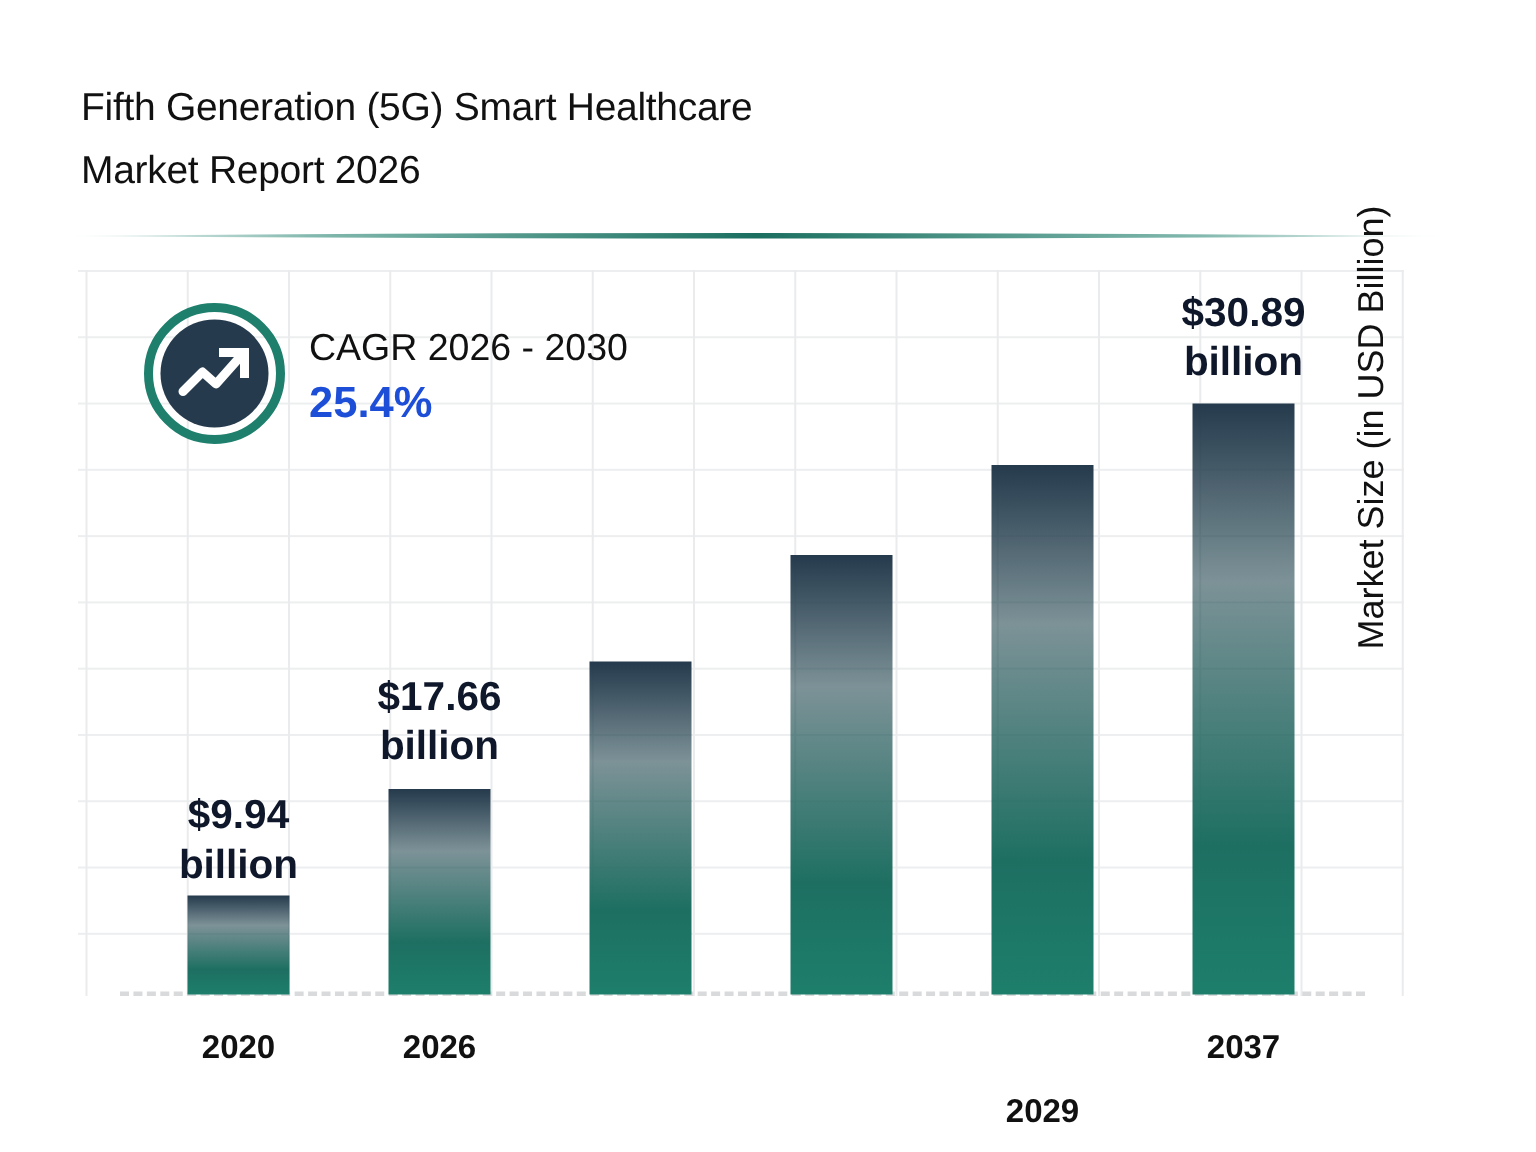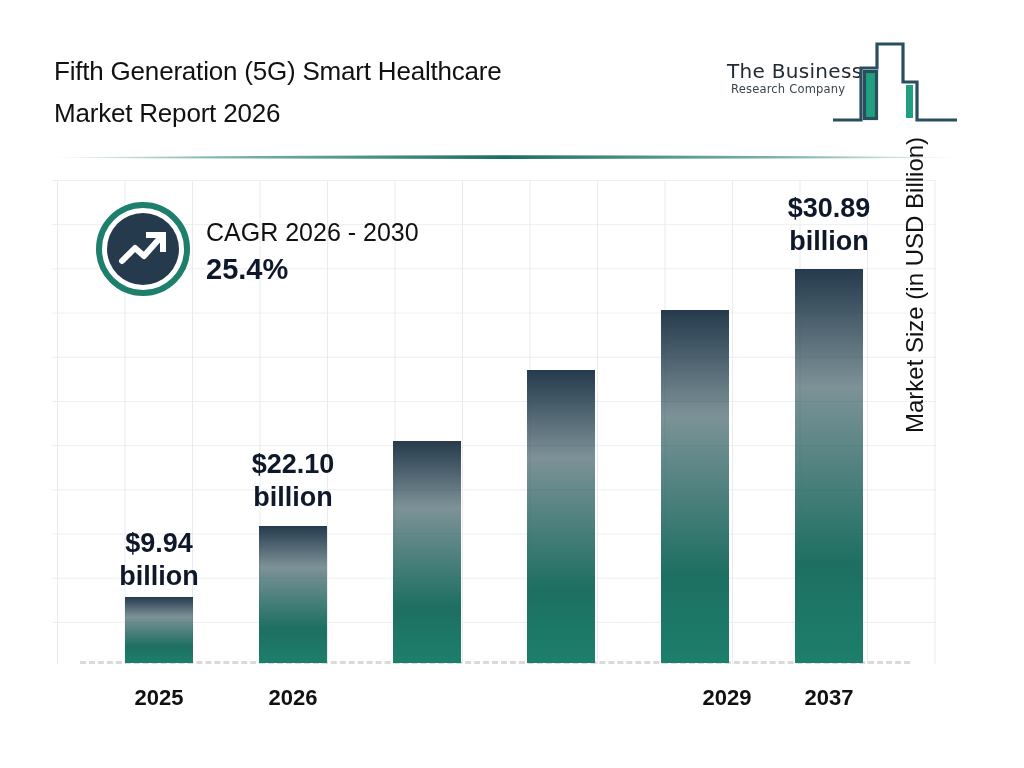--- a/index.html
+++ b/index.html
@@ -176,43 +176,32 @@
   }
   #cagr-period {
     font-size: 25px;
     color: #111111;
     line-height: 36px;
     text-align: center;
   }
   #cagr-value {
     font-size: 29px;
     font-weight: bold;
-    color: #0f172a;
+    color: #1d4ed8;
     line-height: 38px;
   }
 </style>
 </head>
 <body>
 
 <div id="header">
 
   <div id="report-title">Fifth Generation (5G) Smart Healthcare
 Market Report 2026</div>
 
-  <div id="logo">
-    <div id="logo-text-block">
-      <div id="logo-line1">The Business</div>
-      <div id="logo-line2">Research Company</div>
-    </div>
-    <svg id="logo-mark" width="130" height="92" viewBox="0 0 130 92">
-      <path d="M2 82 L30 82 L30 30 L46 30 L46 6 L72 6 L72 44 L86 44 L86 82 L126 82" fill="none" stroke="#2b4e5e" stroke-width="3.2" stroke-linejoin="miter"></path>
-      <rect x="33.5" y="33.5" width="12" height="47" fill="#1fa17f" stroke="#2b4e5e" stroke-width="3.2"></rect>
-      <rect x="75" y="47" width="7" height="33" fill="#1fa17f"></rect>
-    </svg>
-  </div>
 
   <svg id="divider" width="928" height="8" viewBox="0 0 928 8">
     <defs>
       <linearGradient id="divgrad" x1="0" y1="0" x2="1" y2="0">
         <stop offset="0%" stop-color="#1e7f6c" stop-opacity="0"></stop>
         <stop offset="18%" stop-color="#1e7f6c" stop-opacity="0.55"></stop>
         <stop offset="50%" stop-color="#1b6f60" stop-opacity="1"></stop>
         <stop offset="82%" stop-color="#1e7f6c" stop-opacity="0.55"></stop>
         <stop offset="100%" stop-color="#1e7f6c" stop-opacity="0"></stop>
       </linearGradient>
@@ -223,36 +212,36 @@
 
 <div id="chart-area">
 
   <div id="plot">
     <div id="grid"></div>
     <div id="baseline"></div>
 
     <div class="bar" style="left:73px; height:66px;"></div>
     <div class="bar-label" style="left:32px; top:347px;">$9.94
 billion</div>
-    <div class="x-tick" style="left:32px;">2025</div>
+    <div class="x-tick" style="left:32px;">2020</div>
 
     <div class="bar" style="left:207px; height:137px;"></div>
-    <div class="bar-label" style="left:166px; top:268px;">$22.10
+    <div class="bar-label" style="left:166px; top:268px;">$17.66
 billion</div>
     <div class="x-tick" style="left:166px;">2026</div>
 
     <div class="bar" style="left:341px; height:222px;"></div>
     <div class="bar-label" style="left:300px; top:184px;"></div>
 
     <div class="bar" style="left:475px; height:293px;"></div>
     <div class="bar-label" style="left:434px; top:113px;"></div>
 
     <div class="bar" style="left:609px; height:353px;"></div>
     <div class="bar-label" style="left:568px; top:53px;"></div>
-    <div class="x-tick" style="left:600px;">2029</div>
+    <div class="x-tick" style="left:568px;margin-top:43px;">2029</div>
 
     <div class="bar" style="left:743px; height:394px;"></div>
     <div class="bar-label" style="left:702px; top:12px;">$30.89
 billion</div>
     <div class="x-tick" style="left:702px;">2037</div>
   </div>
 
   <div id="y-axis-title">Market Size (in USD Billion)</div>
 </div>
 

